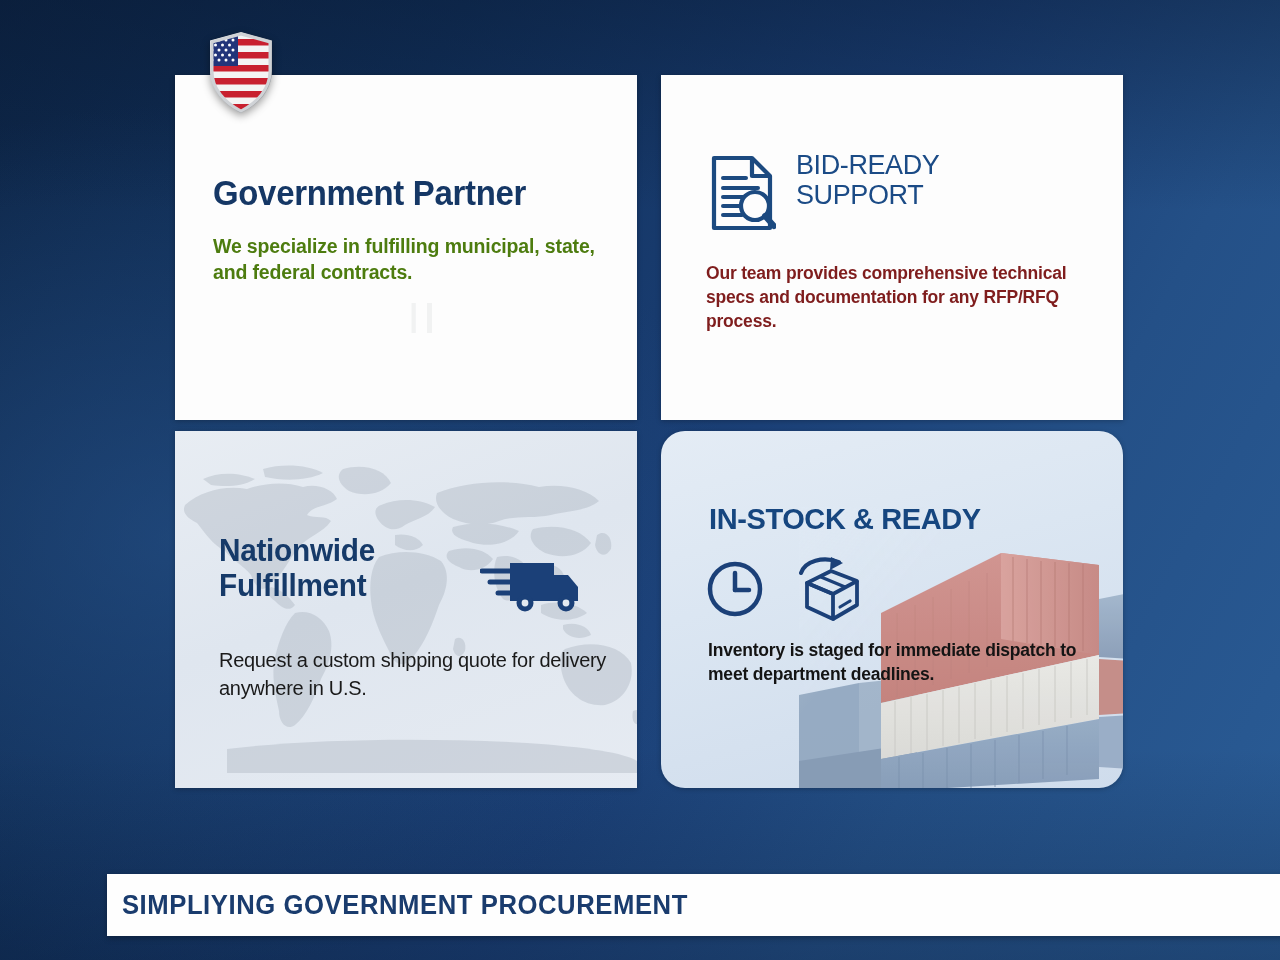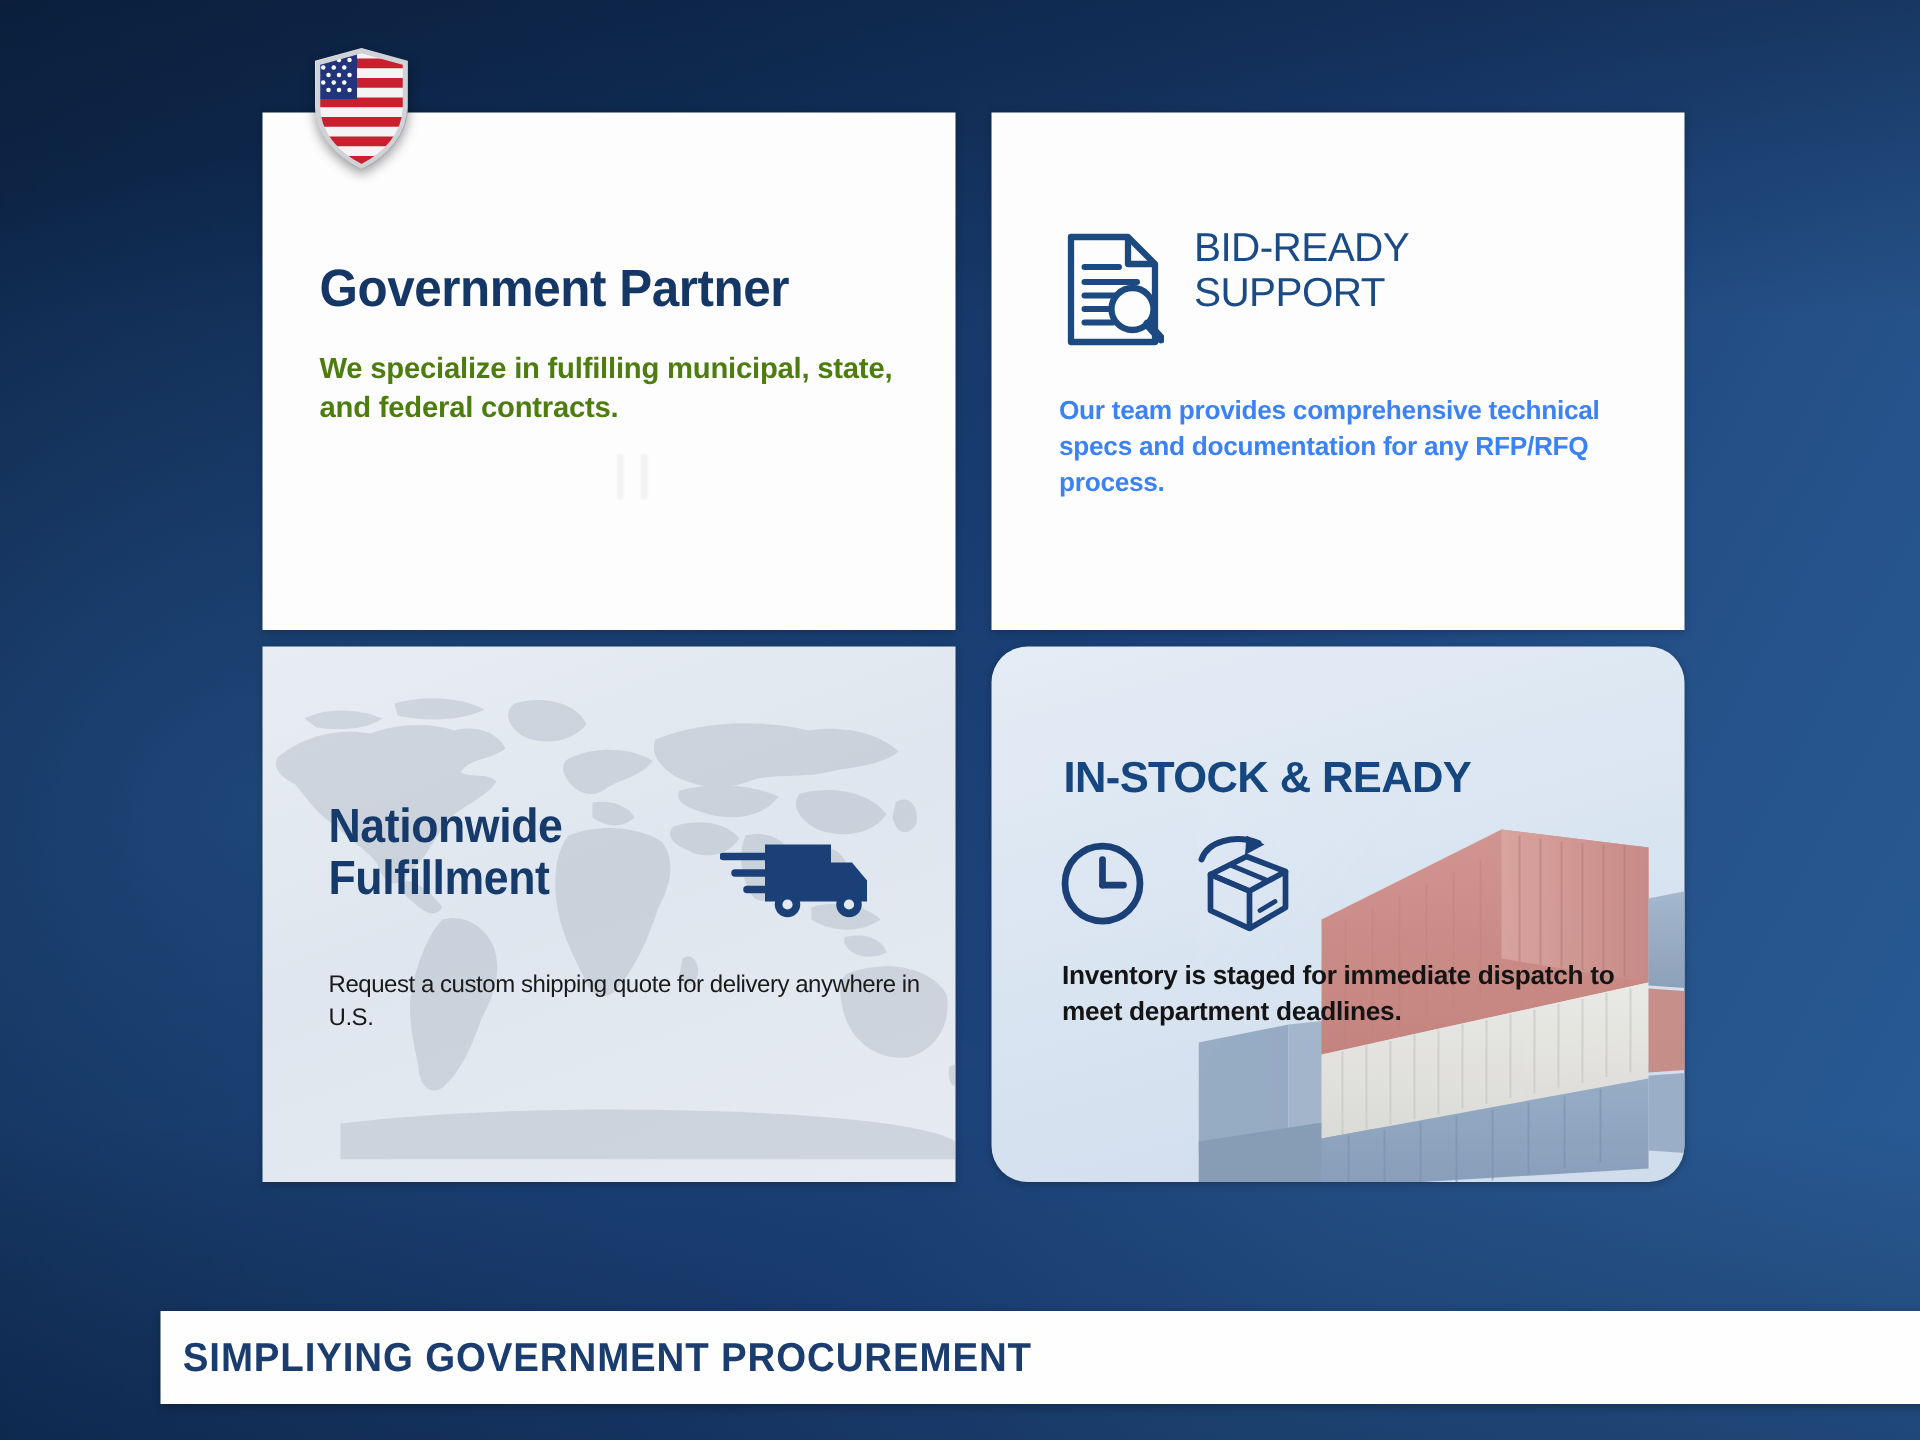--- a/index.html
+++ b/index.html
@@ -124,21 +124,21 @@
     letter-spacing: -0.4px;
     white-space: pre-line;
   }
   .c2-body {
     position: absolute;
     left: 45px;
     top: 186px;
     right: 26px;
     font-size: 17.5px;
     font-weight: 700;
-    color: #3b82f6;
+    color: #7f1d1d;
     line-height: 1.38;
     letter-spacing: -0.2px;
   }
 
   
   .world-map {
     position: absolute;
     left: -8px;
     top: 22px;
     width: 478px;
@@ -166,21 +166,21 @@
     top: 124px;
     width: 102px;
     height: 58px;
     z-index: 3;
   }
   .c3-body {
     position: absolute;
     left: 44px;
     top: 215px;
     right: 22px;
-    font-size: 16px;
+    font-size: 20px;
     font-weight: 400;
     color: #1a1a1a;
     line-height: 1.40;
     letter-spacing: -0.3px;
     z-index: 3;
   }
 
   
   .containers {
     position: absolute;

